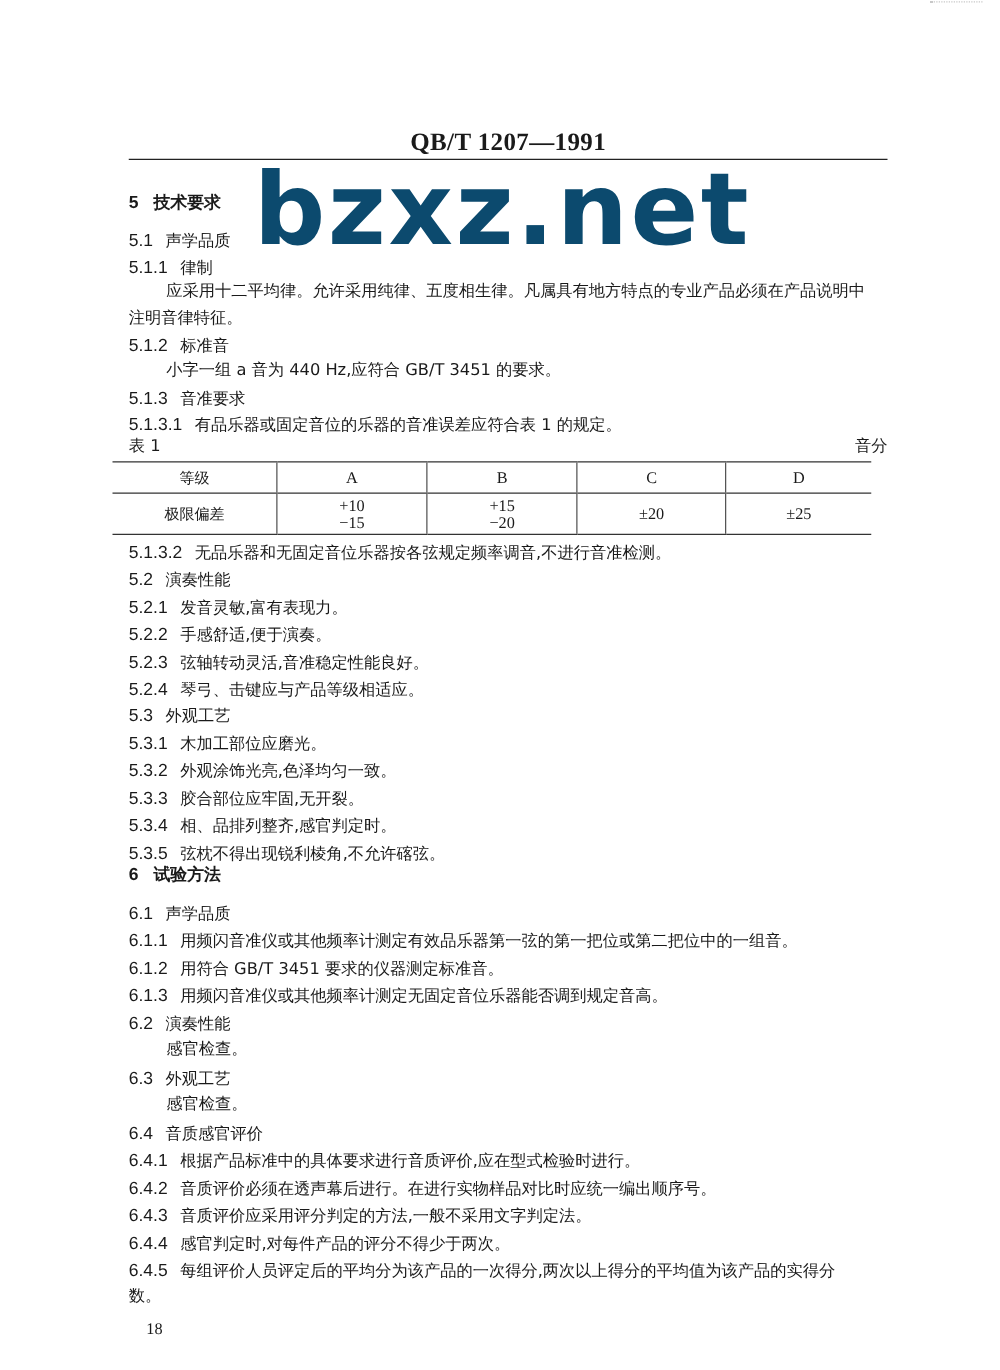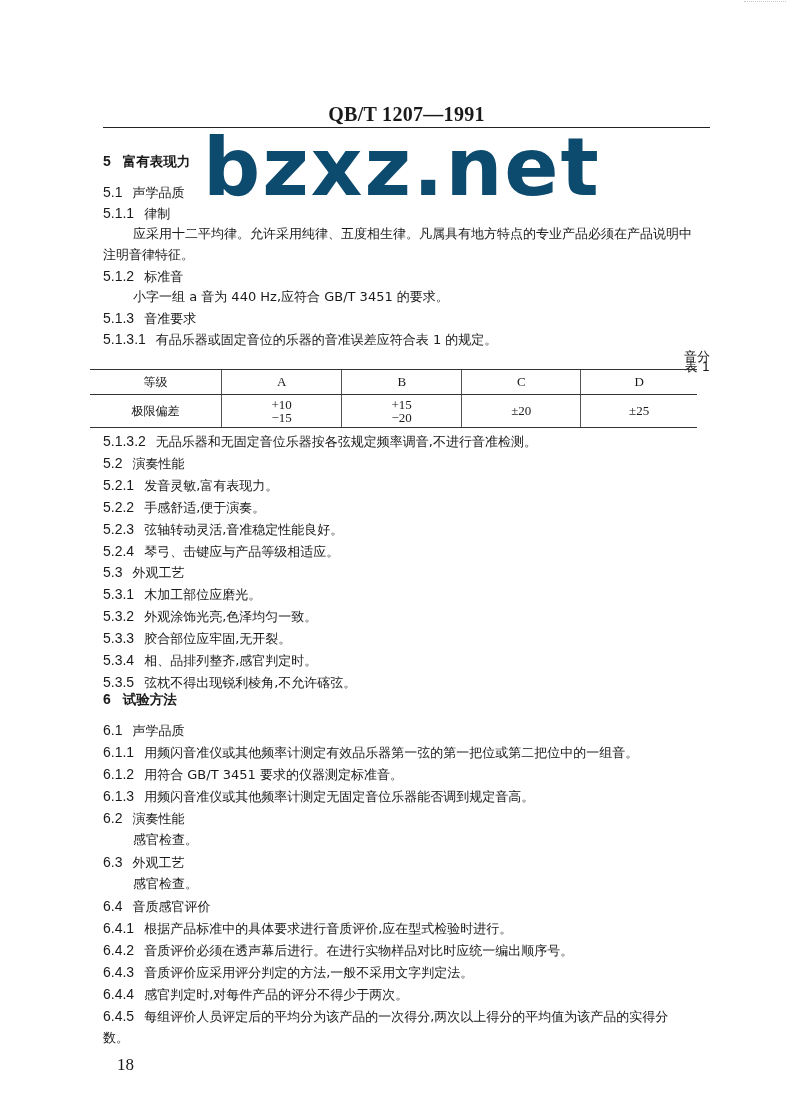--- a/index.html
+++ b/index.html
@@ -11,43 +11,43 @@
     .corner-mark { left: 744px; top: 1px; width: 42px; height: 5px; border-top: 1px dotted #c8c8c8; }
     .header { left: 103px; top: 103px; width: 607px; text-align: center; font-size: 20px; font-weight: bold; font-family: "Liberation Serif", serif; letter-spacing: 0.3px; }
     .header-rule { left: 103px; top: 127px; width: 607px; height: 0; border-top: 1.5px solid #222; }
     .watermark { left: 203px; top: 128px; font-family: "DejaVu Sans", sans-serif; font-weight: bold; font-size: 80px; color: #0c4a6e; letter-spacing: 2px; line-height: 80px; }
     .line { position: absolute; font-size: 13px; line-height: 18px; white-space: nowrap; }
     .num { display: inline-block; font-family: "Liberation Sans", sans-serif; font-size: 14px; margin-right: 10px; }
     .h1 { font-weight: bold; font-size: 13.5px; }
     .h1 .num { margin-right: 12px; }
     .indent { padding-left: 30px; }
     .caption { left: 103px; top: 348px; width: 607px; font-size: 13px; }
-    .caption .title { position: absolute; left: 0; width: 607px; text-align: right; margin-top: 10px; }
+    .caption .title { position: absolute; left: 0; width: 607px; text-align: left; }
     .caption .unit { position: absolute; right: 0; }
     table.spec { position: absolute; left: 90px; top: 369px; width: 607px; border-collapse: collapse; font-size: 12px; }
     table.spec td { border-top: 1.5px solid #333; border-bottom: 1.5px solid #333; border-left: 1px solid #555; text-align: center; padding: 0; }
     table.spec tr td:first-child { border-left: none; width: 131px; }
     table.spec tr.r1 td { height: 24px; }
     table.spec tr.r2 td { height: 32px; }
     .stack { display: inline-block; line-height: 13px; font-family: "Liberation Serif", serif; font-size: 13px; }
     .serif { font-family: "Liberation Serif", serif; font-size: 13px; }
-    .pageno { left: 117px; top: 1030px; font-family: "Liberation Serif", serif; font-size: 17px; }
+    .pageno { left: 117px; top: 1030px; font-family: "Liberation Serif", serif; font-size: 13px; }
   </style>
 </head>
 <body>
 
 <div class="abs corner-mark"></div>
 
 <div class="abs watermark">bzxz.net</div>
 
 <div class="abs header">QB/T 1207—1991</div>
 <div class="abs header-rule"></div>
 
 <div class="line h1" style="left:103px;top:152px;">
-  <span class="num">5</span><span>富有表现力</span>
+  <span class="num">5</span><span>技术要求</span>
 </div>
 <div class="line" style="left:103px;top:183px;">
   <span class="num">5.1</span><span>声学品质</span>
 </div>
 <div class="line" style="left:103px;top:204px;">
   <span class="num">5.1.1</span><span>律制</span>
 </div>
 <div class="line indent" style="left:103px;top:225px;">应采用十二平均律。允许采用纯律、五度相生律。凡属具有地方特点的专业产品必须在产品说明中</div>
 <div class="line" style="left:103px;top:246px;">注明音律特征。</div>
 <div class="line" style="left:103px;top:267px;">

